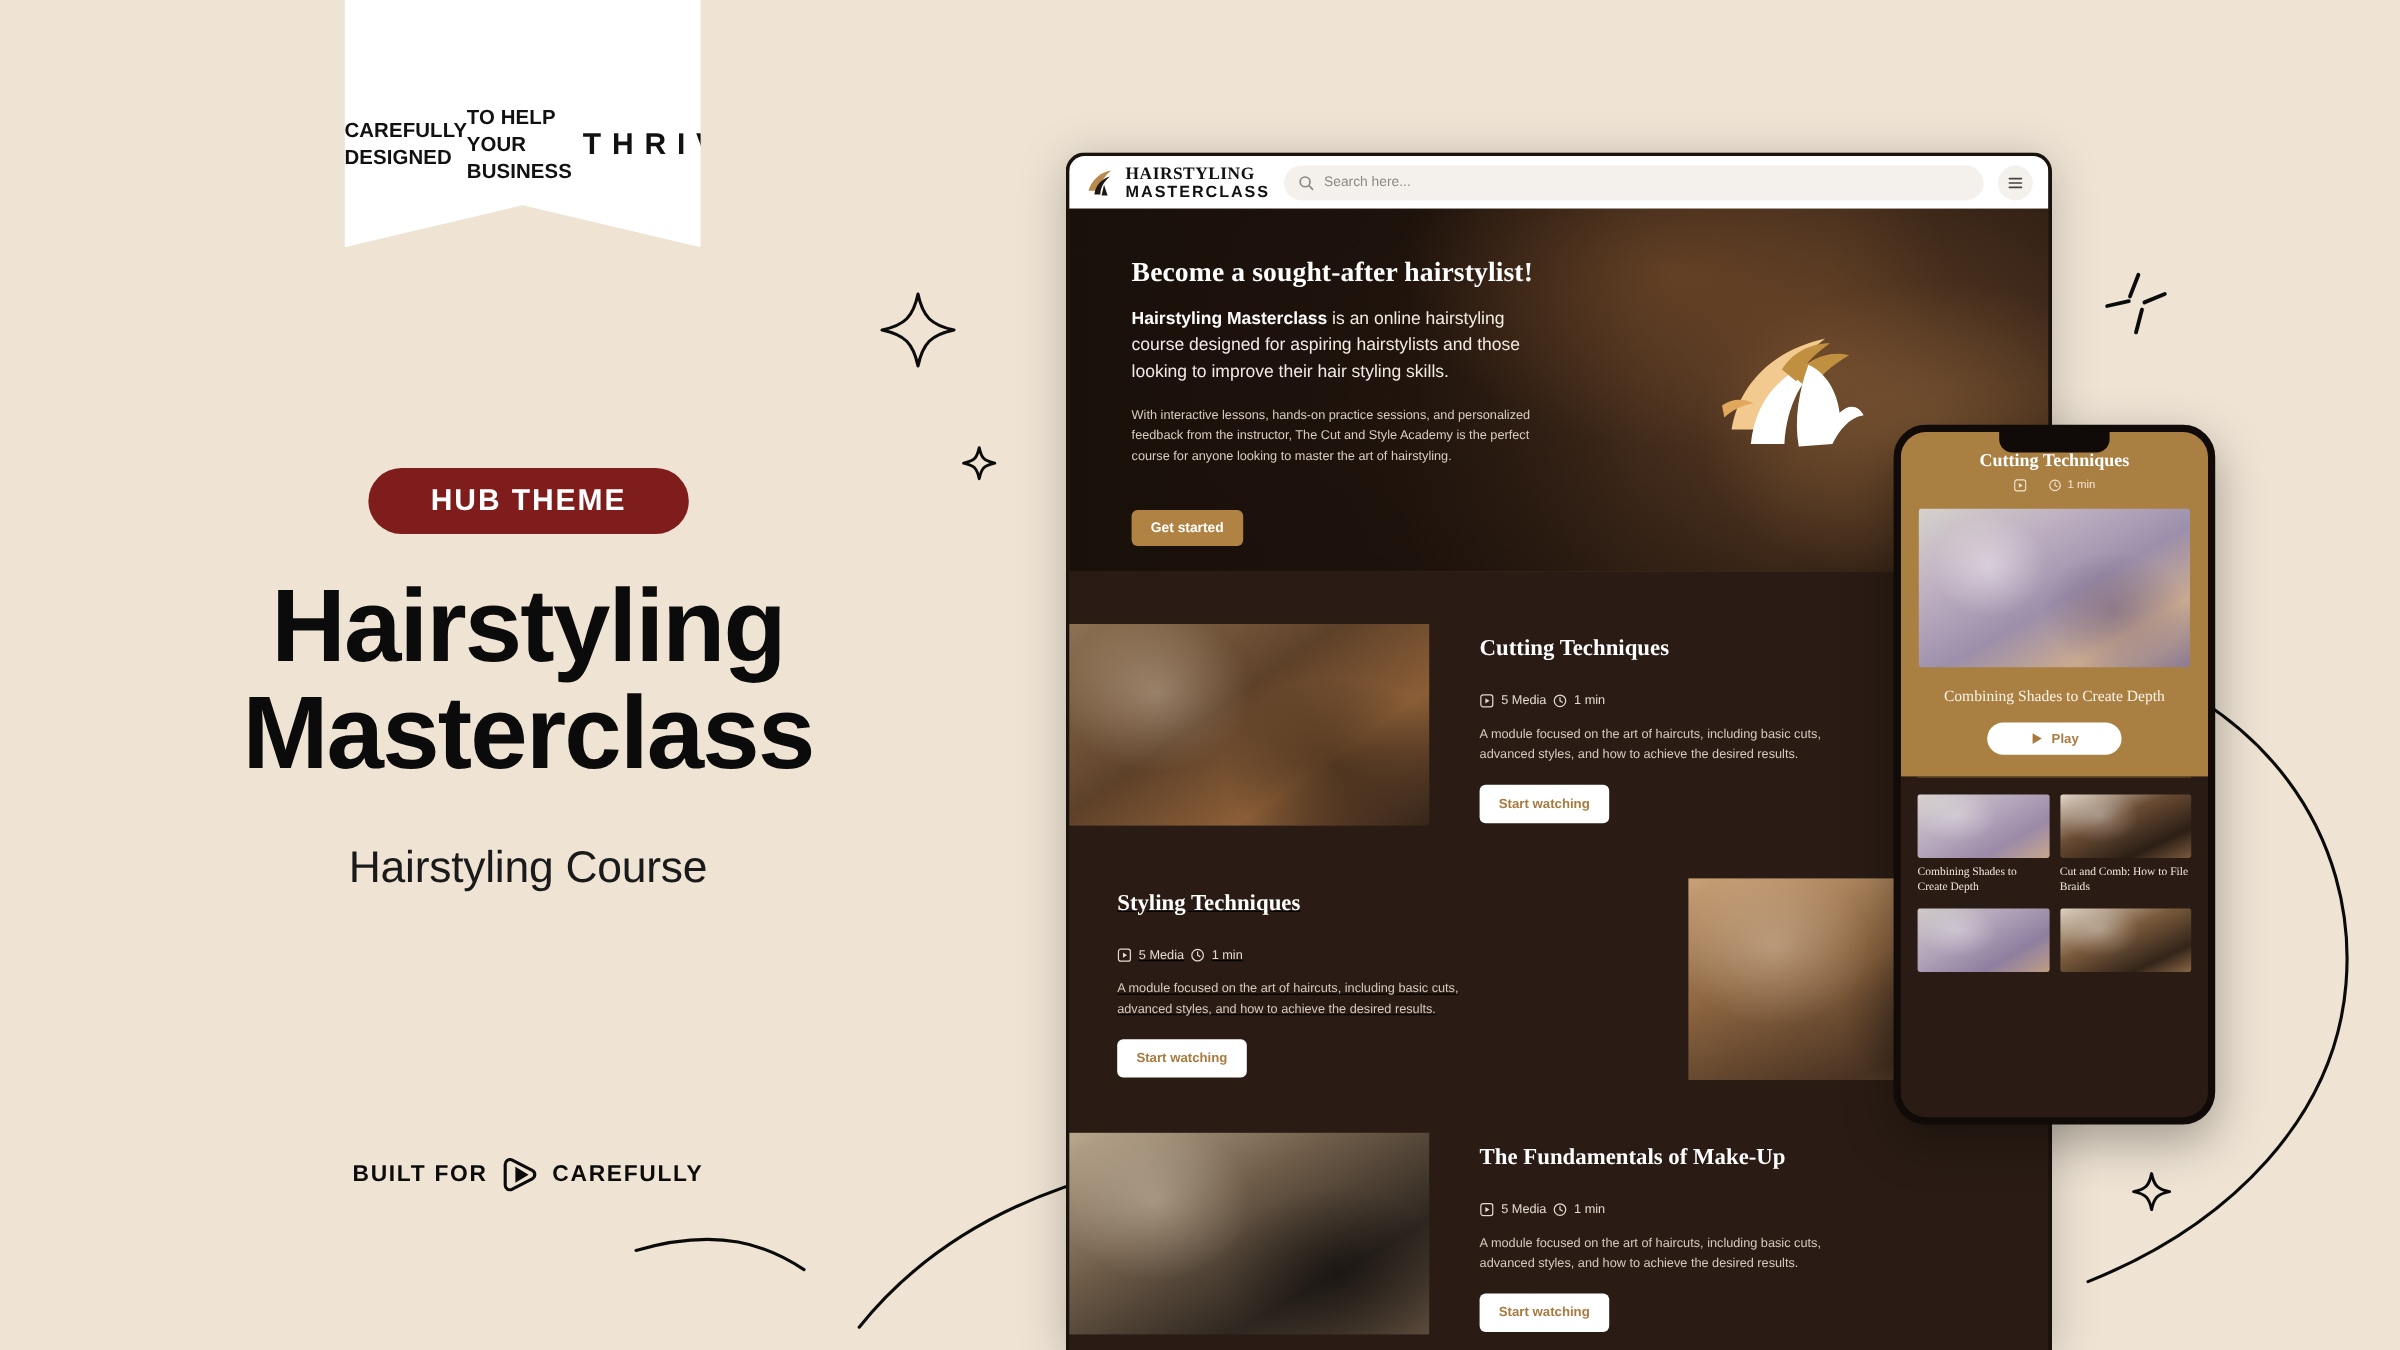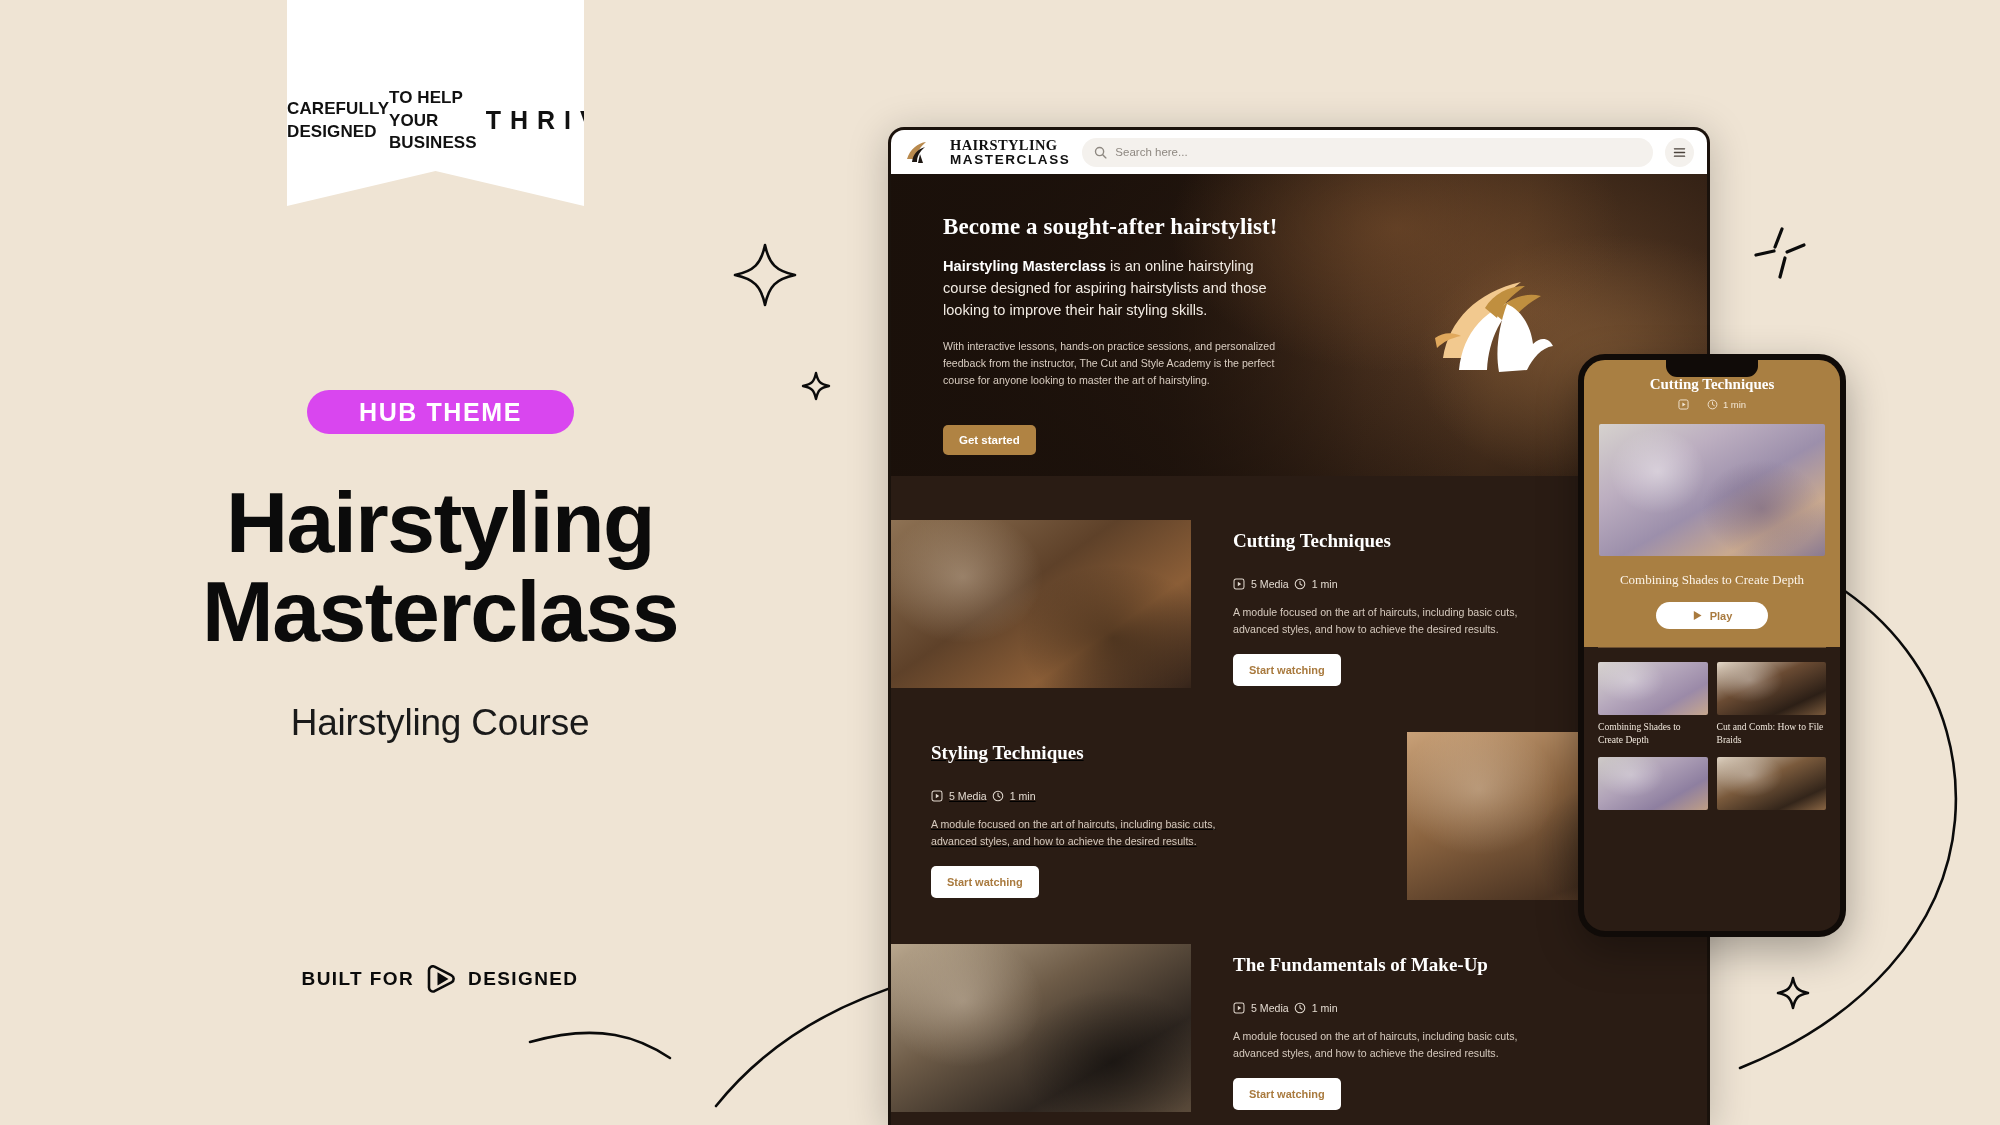--- a/index.html
+++ b/index.html
@@ -24,22 +24,22 @@
   }
   .thrive-rule { width: 218px; height: 2.5px; background: #111; margin-top: 6px; }
   .thrive-word {
     font-size: 25px; font-weight: bold; letter-spacing: 9px;
     color: #111; margin-top: 3px; margin-bottom: 4px; width: 218px;
     text-align: center; text-indent: 9px;
   }
 
   .hub-pill {
     position: absolute; left: 307px; top: 390px;
-    width: 267px; height: 44px; border-radius: 28px;
-    background: #d946ef; color: #fff;
+    width: 267px; height: 55px; border-radius: 28px;
+    background: #7f1d1d; color: #fff;
     display: flex; align-items: center; justify-content: center;
     font-size: 25px; font-weight: bold; letter-spacing: 1.6px;
   }
 
   .promo-title {
     position: absolute; left: 0; top: 478px; width: 880px;
     text-align: center; color: #0B0B0B;
     font-size: 86px; font-weight: bold; line-height: 1.04;
     letter-spacing: -1.5px;
   }
@@ -67,21 +67,21 @@
     border-radius: 16px 16px 0 0;
     overflow: hidden;
     box-shadow: 0 6px 40px rgba(0,0,0,.22);
     border: 3px solid #1A120C;
     border-bottom: none;
   }
   .browser-bar {
     height: 44px; background: #FFFFFF; display: flex; align-items: center;
     padding: 0 13px; gap: 12px;
   }
-  .brand { display: flex; align-items: center; gap: 19px; }
+  .brand { display: flex; align-items: center; gap: 7px; }
   .brand-text { line-height: 1; }
   .brand-l1 {
     font-family: "Liberation Serif", serif; font-weight: bold;
     font-size: 14.5px; letter-spacing: .4px; color: #111;
   }
   .brand-l2 {
     font-weight: bold; font-size: 13.5px; letter-spacing: 1.6px; color: #111;
     margin-top: 1px;
   }
   .searchbox {
@@ -250,21 +250,21 @@
 <div class="hub-pill">HUB THEME</div>
 <div class="promo-title">Hairstyling Masterclass</div>
 <div class="promo-sub">Hairstyling Course</div>
 
 <div class="built-for">
   <span>BUILT FOR</span>
   <svg class="searchie-mark" width="30" height="28" viewBox="0 0 30 28">
     <path d="M3 5.5 A4 4 0 0 1 8.5 1.6 L25.5 10.3 A4 4 0 0 1 25.5 17.4 L8.5 26.2 A4 4 0 0 1 3 22.3 Z" fill="none" stroke="#0B0B0B" stroke-width="2.6" stroke-linejoin="round"></path>
     <path d="M11.5 7.2 L22.5 13.9 L11.5 20.6 Z" fill="#0B0B0B"></path>
   </svg>
-  <span>DESIGNED</span>
+  <span>CAREFULLY</span>
 </div>
 
 <svg class="spark" style="left:730px;top:240px" width="70" height="70" viewBox="0 0 70 70">
   <path d="M35 5 C39 24 46 31 65 35 C46 39 39 46 35 65 C31 46 24 39 5 35 C24 31 31 24 35 5 Z" fill="none" stroke="#0B0B0B" stroke-width="2.6" stroke-linejoin="round"></path>
 </svg>
 <svg class="spark" style="left:800px;top:370px" width="32" height="32" viewBox="0 0 32 32">
   <path d="M16 3 C18 12 20 14 29 16 C20 18 18 20 16 29 C14 20 12 18 3 16 C12 14 14 12 16 3 Z" fill="none" stroke="#0B0B0B" stroke-width="2.4" stroke-linejoin="round"></path>
 </svg>
 <svg class="spark" style="left:1750px;top:225px" width="60" height="60" viewBox="0 0 60 60">
   <g stroke="#0B0B0B" stroke-width="3.2" stroke-linecap="round">

